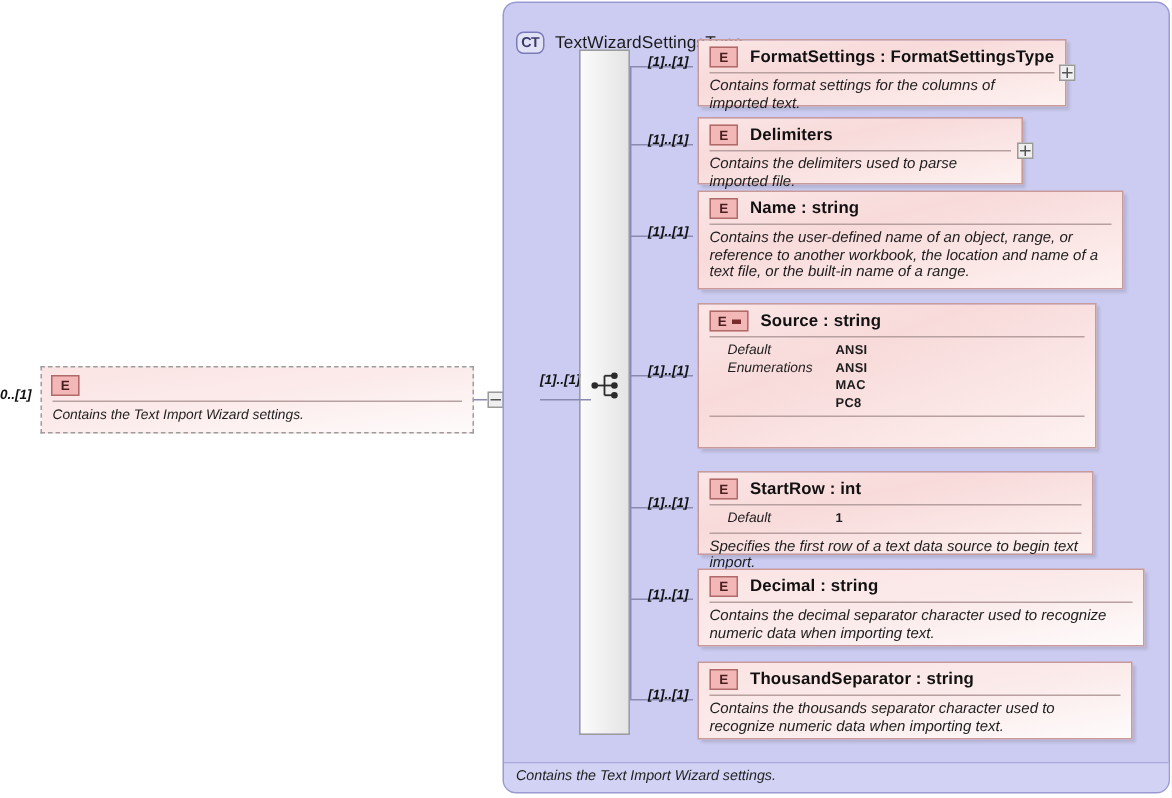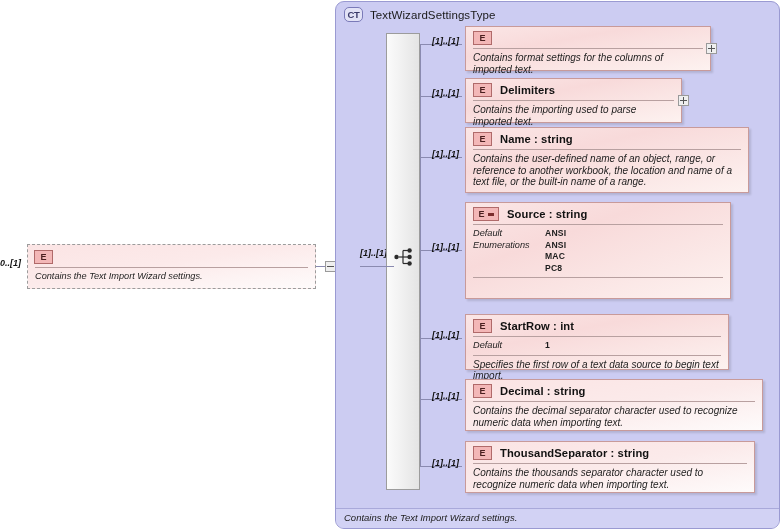--- a/index.html
+++ b/index.html
@@ -20,21 +20,21 @@
   .ct-container {
     position: absolute;
     left: 335px; top: 1px;
     width: 445px; height: 528px;
     background: #ccccf2;
     border: 1px solid #9a9ad2;
     border-radius: 9px;
   }
   .ct-header {
     position: absolute;
-    left: 8px; top: 5px;
+    left: 8px; top: 19px;
     display: flex; align-items: center; gap: 7px;
   }
   .ct-badge {
     width: 19px; height: 15px;
     border: 1px solid #7a7ab8;
     border-radius: 5px;
     background: #e2e2f6;
     font-size: 9.5px;
     font-weight: bold;
     color: #3a3a6a;
@@ -132,21 +132,21 @@
     margin: 0 7px;
   }
   .el-desc {
     font-size: 10px;
     font-style: italic;
     color: #1d1d1d;
     padding: 3px 7px 4px 7px;
     line-height: 11.6px;
   }
   .el-props {
-    padding: 3px 7px 3px 7px;
+    padding: 3px 7px 3px 19px;
     font-size: 9.2px;
     color: #1d1d1d;
   }
   .prop-row { display: flex; line-height: 11.5px; }
   .prop-key {
     font-style: italic;
     width: 72px;
     flex: none;
   }
   .prop-val {
@@ -275,37 +275,38 @@
   <div class="line hline" style="left:420px; top:157px; width:42px;"></div>
   <div class="line hline" style="left:420px; top:250px; width:42px;"></div>
   <div class="line hline" style="left:420px; top:338px; width:42px;"></div>
   <div class="line hline" style="left:420px; top:399px; width:42px;"></div>
   <div class="line hline" style="left:420px; top:466px; width:42px;"></div>
 
   <div class="card" style="left:432px; top:36px;">[1]..[1]</div>
   <div class="el-box" style="left:465px; top:26px; width:246px; height:45px;">
     <div class="el-head">
       <span class="e-badge">E</span>
+      <span class="el-name">FormatSettings : FormatSettingsType</span>
     </div>
     <div class="el-sep"></div>
     <div class="el-desc">Contains format settings for the columns of imported text.</div>
   </div>
   <div class="pmbox" style="left:706px; top:43px;">
     <span class="bar-h"></span>
     <span class="bar-v"></span>
   </div>
 
   <div class="card" style="left:432px; top:88px;">[1]..[1]</div>
   <div class="el-box" style="left:465px; top:78px; width:217px; height:45px;">
     <div class="el-head">
       <span class="e-badge">E</span>
       <span class="el-name">Delimiters</span>
     </div>
     <div class="el-sep"></div>
-    <div class="el-desc">Contains the importing used to parse imported text.</div>
+    <div class="el-desc">Contains the delimiters used to parse imported file.</div>
   </div>
   <div class="pmbox" style="left:678px; top:95px;">
     <span class="bar-h"></span>
     <span class="bar-v"></span>
   </div>
 
   <div class="card" style="left:432px; top:149px;">[1]..[1]</div>
   <div class="el-box" style="left:465px; top:127px; width:284px; height:66px;">
     <div class="el-head">
       <span class="e-badge">E</span>

